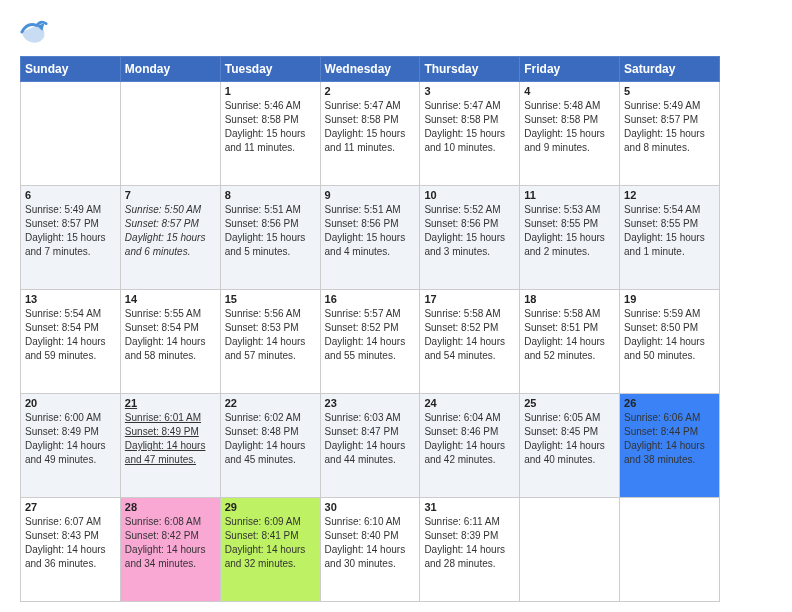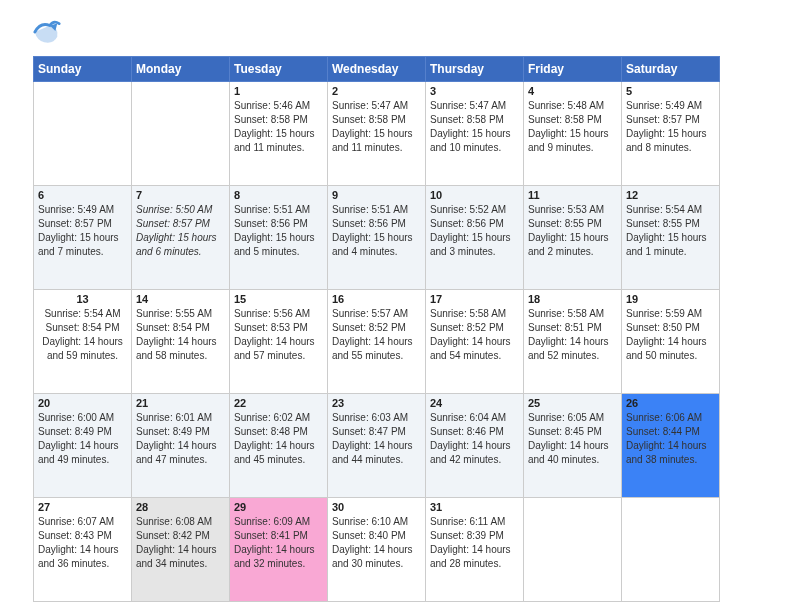--- a/index.html
+++ b/index.html
@@ -6,21 +6,21 @@
     body {
       font-family: Arial, sans-serif;
       background: #fff;
       width: 792px;
       height: 612px;
       overflow: hidden;
     }
     .page {
       width: 740px;
       height: 612px;
-      padding: 18px 20px 10px 33px;
+      padding: 18px 20px 10px 20px;
       display: flex;
       flex-direction: column;
     }
     .top-area {
       display: flex;
       justify-content: space-between;
       align-items: flex-start;
       margin-bottom: 10px;
     }
     .logo {
@@ -221,21 +221,21 @@
           </td>
           <td style="background: rgb(240, 244, 248);">
             <span class="day-num">12</span>
             <div class="day-info" style="white-space: pre-line;">Sunrise: 5:54 AM
 Sunset: 8:55 PM
 Daylight: 15 hours
 and 1 minute.</div>
           </td>
         </tr>
         <tr>
-          <td style="background: rgb(255, 255, 255); text-align: center;">
+          <td style="background: rgb(255, 255, 255);">
             <span class="day-num">13</span>
             <div class="day-info" style="white-space: pre-line;">Sunrise: 5:54 AM
 Sunset: 8:54 PM
 Daylight: 14 hours
 and 59 minutes.</div>
           </td>
           <td style="background: rgb(255, 255, 255);">
             <span class="day-num">14</span>
             <div class="day-info" style="white-space: pre-line;">Sunrise: 5:55 AM
 Sunset: 8:54 PM
@@ -279,21 +279,21 @@
           </td>
         </tr>
         <tr>
           <td style="background: rgb(240, 244, 248);">
             <span class="day-num">20</span>
             <div class="day-info" style="white-space: pre-line;">Sunrise: 6:00 AM
 Sunset: 8:49 PM
 Daylight: 14 hours
 and 49 minutes.</div>
           </td>
-          <td style="background: rgb(240, 244, 248);">
+          <td style="background: rgb(240, 244, 248); text-decoration: underline;">
             <span class="day-num">21</span>
             <div class="day-info" style="white-space: pre-line;">Sunrise: 6:01 AM
 Sunset: 8:49 PM
 Daylight: 14 hours
 and 47 minutes.</div>
           </td>
           <td style="background: rgb(240, 244, 248);">
             <span class="day-num">22</span>
             <div class="day-info" style="white-space: pre-line;">Sunrise: 6:02 AM
 Sunset: 8:48 PM
@@ -330,28 +330,28 @@
           </td>
         </tr>
         <tr>
           <td style="background: rgb(255, 255, 255);">
             <span class="day-num">27</span>
             <div class="day-info" style="white-space: pre-line;">Sunrise: 6:07 AM
 Sunset: 8:43 PM
 Daylight: 14 hours
 and 36 minutes.</div>
           </td>
-          <td style="background: #e5e5e5;">
+          <td style="background: #f9a8d4;">
             <span class="day-num">28</span>
             <div class="day-info" style="white-space: pre-line;">Sunrise: 6:08 AM
 Sunset: 8:42 PM
 Daylight: 14 hours
 and 34 minutes.</div>
           </td>
-          <td style="background: #f9a8d4; margin-left: 37px;">
+          <td style="background: #bef264; margin-left: 37px;">
             <span class="day-num">29</span>
             <div class="day-info" style="white-space: pre-line;">Sunrise: 6:09 AM
 Sunset: 8:41 PM
 Daylight: 14 hours
 and 32 minutes.</div>
           </td>
           <td style="background: rgb(255, 255, 255);">
             <span class="day-num">30</span>
             <div class="day-info" style="white-space: pre-line;">Sunrise: 6:10 AM
 Sunset: 8:40 PM

